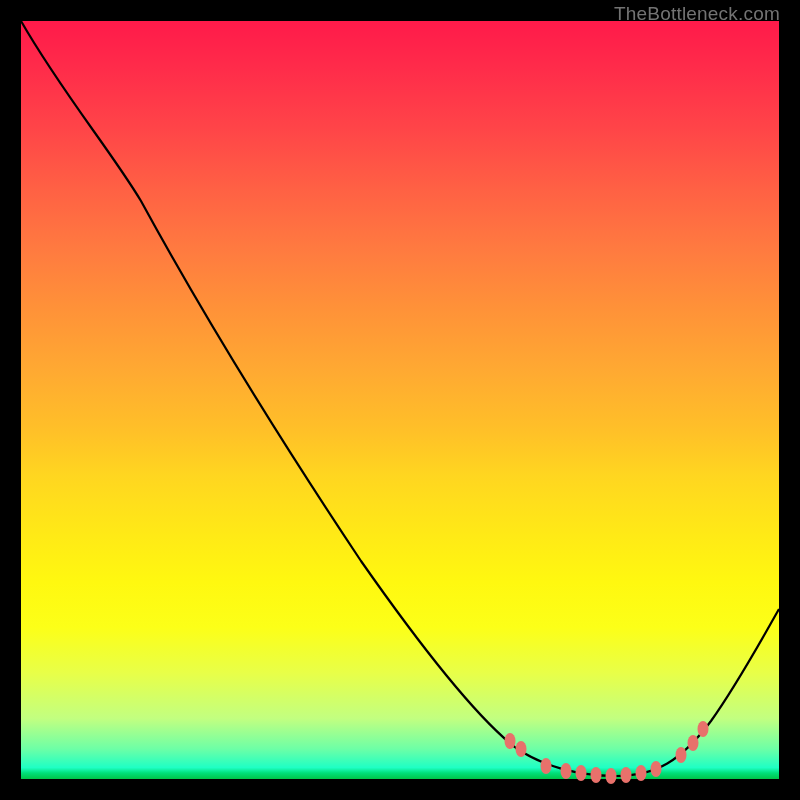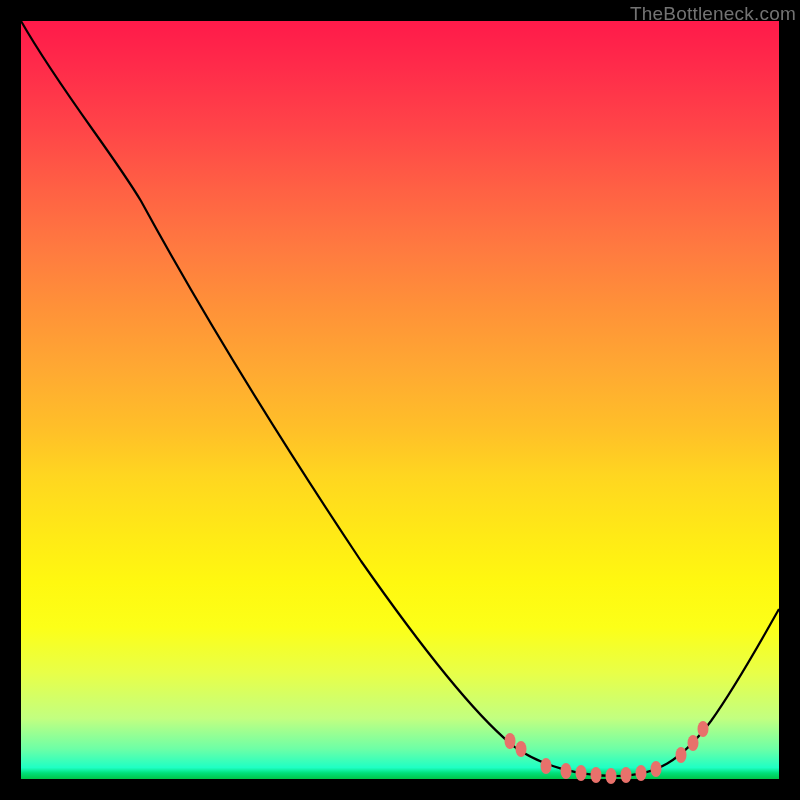--- a/index.html
+++ b/index.html
@@ -33,21 +33,21 @@
       #c2ff80 92%,
       #6effa6 96%,
       #1fffc4 98.5%,
       #00e07a 99.2%,
       #00c448 100%
     );
   }
   .watermark {
     position: absolute;
     top: 3px;
-    right: 4px;
+    right: 20px;
     color: #737373;
     font-size: 19px;
     font-weight: 400;
     letter-spacing: 0.2px;
   }
   svg.lines {
     position: absolute;
     left: 0;
     top: 0;
     width: 758px;

